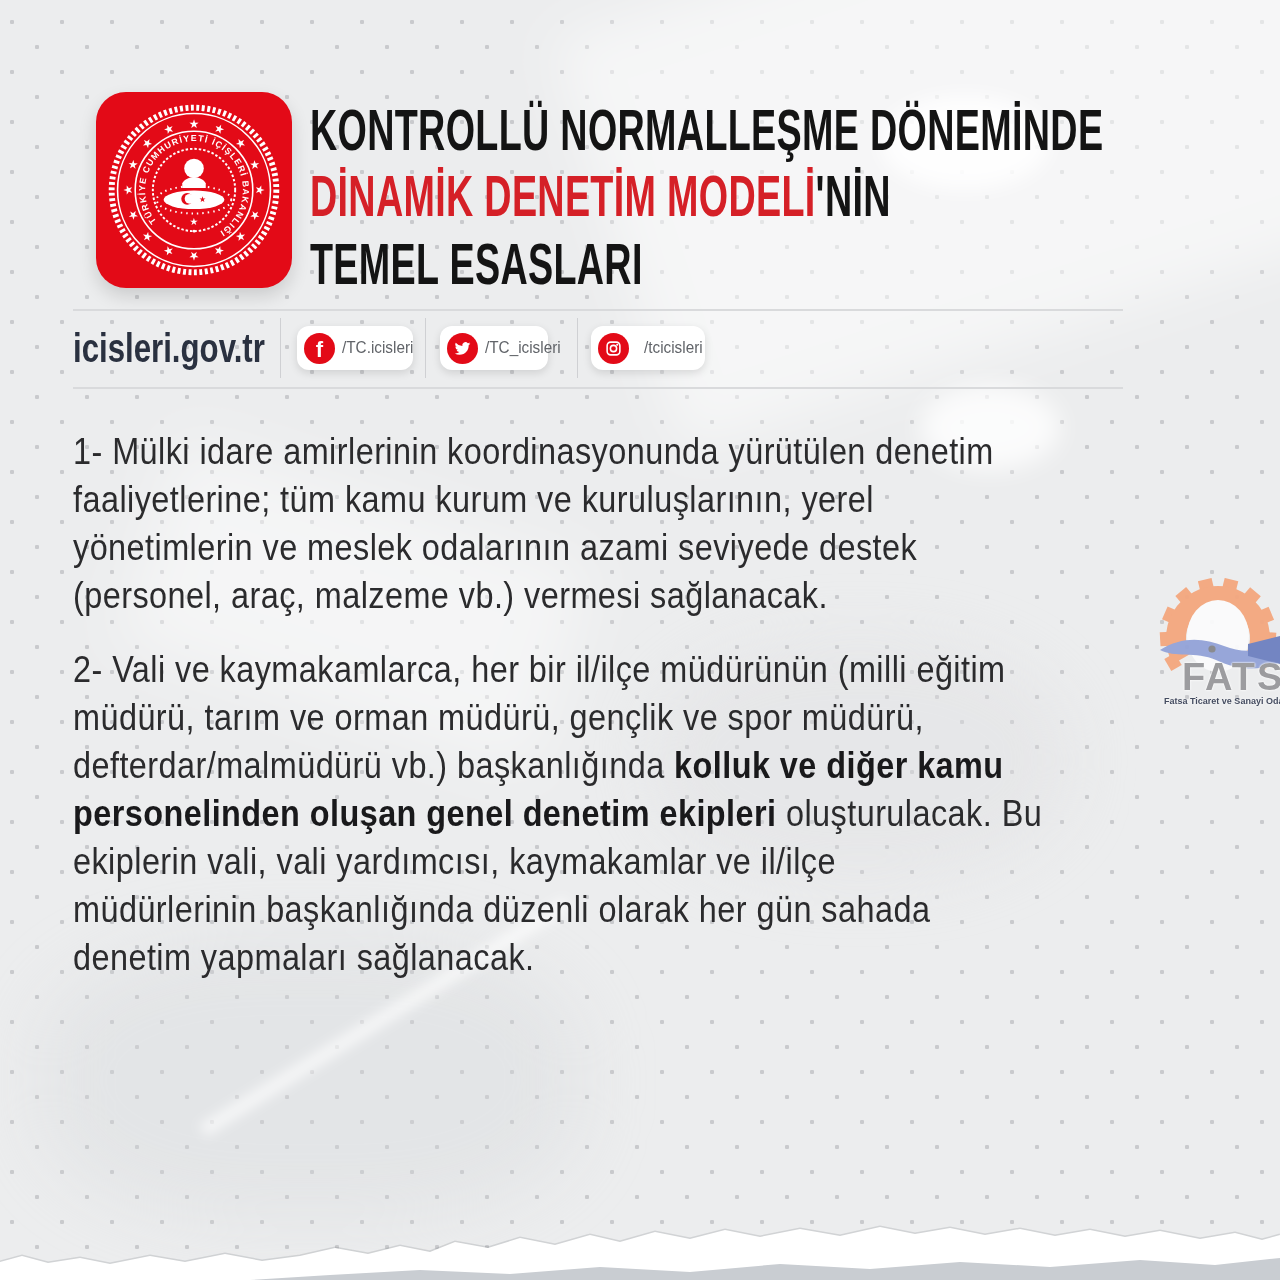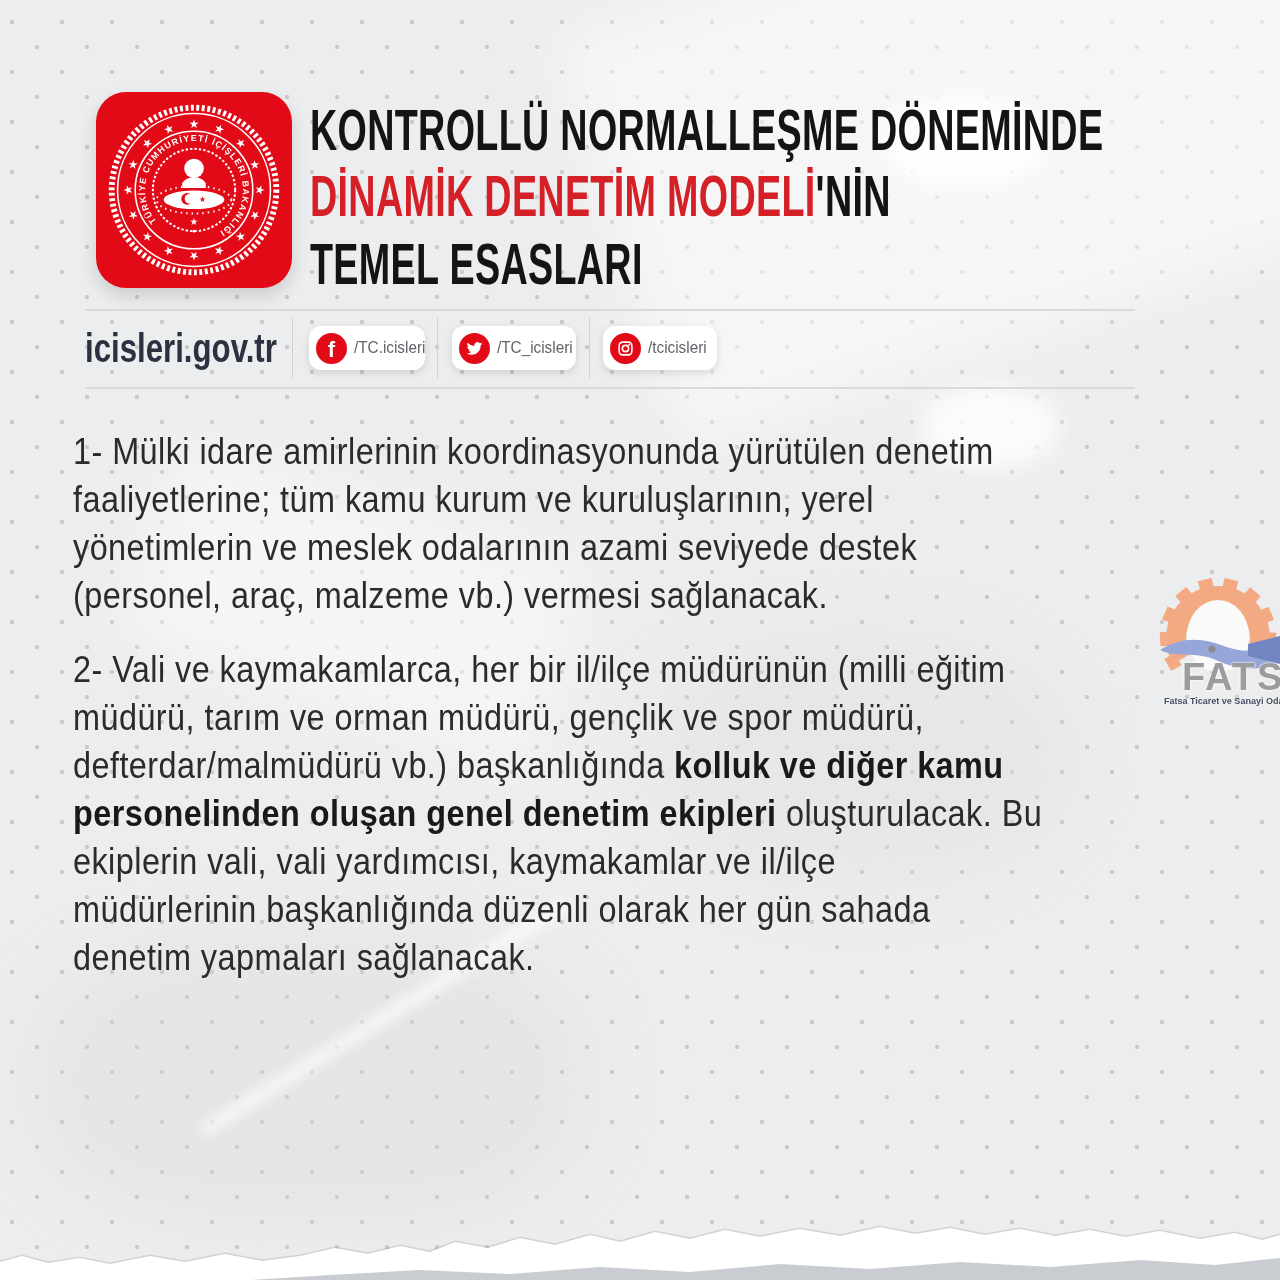--- a/index.html
+++ b/index.html
@@ -32,28 +32,28 @@
   .logo svg text{font-family:"Liberation Sans",sans-serif;}
 
   
   .title-line{position:absolute;left:310px;white-space:nowrap;font-weight:700;font-size:58px;line-height:60px;letter-spacing:.5px;color:#141414;transform:scaleX(.65);transform-origin:left top;}
   .t1{top:100px;}
   .t2{top:166px;}
   .t3{top:234px;}
   .t2 .red{color:#d52027;}
 
   
-  .social-bar{position:absolute;left:85px;top:309px;width:1050px;height:76px;border-top:2px solid #d9dadc;border-bottom:2px solid #d9dadc;}
+  .social-bar{position:absolute;left:73px;top:309px;width:1050px;height:76px;border-top:2px solid #d9dadc;border-bottom:2px solid #d9dadc;}
   .site{position:absolute;left:0;top:15px;font-weight:700;font-size:40px;color:#2a3140;white-space:nowrap;transform:scaleX(.78);transform-origin:left top;letter-spacing:0;}
   .vdiv{position:absolute;top:7px;width:1px;height:60px;background:#cfd0d3;}
   .vd1{left:207px;}.vd2{left:352px;}.vd3{left:504px;}
   .pill{position:absolute;top:15px;height:44px;background:#fff;border-radius:12px;box-shadow:0 3px 9px rgba(0,0,0,.12);display:flex;align-items:center;padding:0 12px 0 7px;box-sizing:border-box;cursor:pointer;}
   .pill-fb{left:224px;width:116px;}
-  .pill-tw{left:367px;width:124px;}
-  .pill-ig{left:518px;width:114px;}
+  .pill-tw{left:367px;width:108px;}
+  .pill-ig{left:518px;width:114px;gap:8px;}
   .badge{width:31px;height:31px;border-radius:50%;background:#e30a17;flex:0 0 auto;display:flex;align-items:center;justify-content:center;margin-right:7px;}
   .badge .fb-f{color:#fff;font-weight:700;font-size:22px;line-height:31px;transform:translateY(1px);}
   .badge svg{width:17px;height:17px;display:block;}
   .handle{font-size:17px;color:#616469;white-space:nowrap;transform:scaleX(.9);transform-origin:left center;}
 
   
   .para{position:absolute;left:73px;z-index:2;}
   .p1{top:428px;}
   .p2{top:646px;}
   .bline{height:48px;line-height:48px;font-size:36px;letter-spacing:.5px;color:#2b2b2d;white-space:nowrap;transform:scaleX(.9);transform-origin:left top;}

